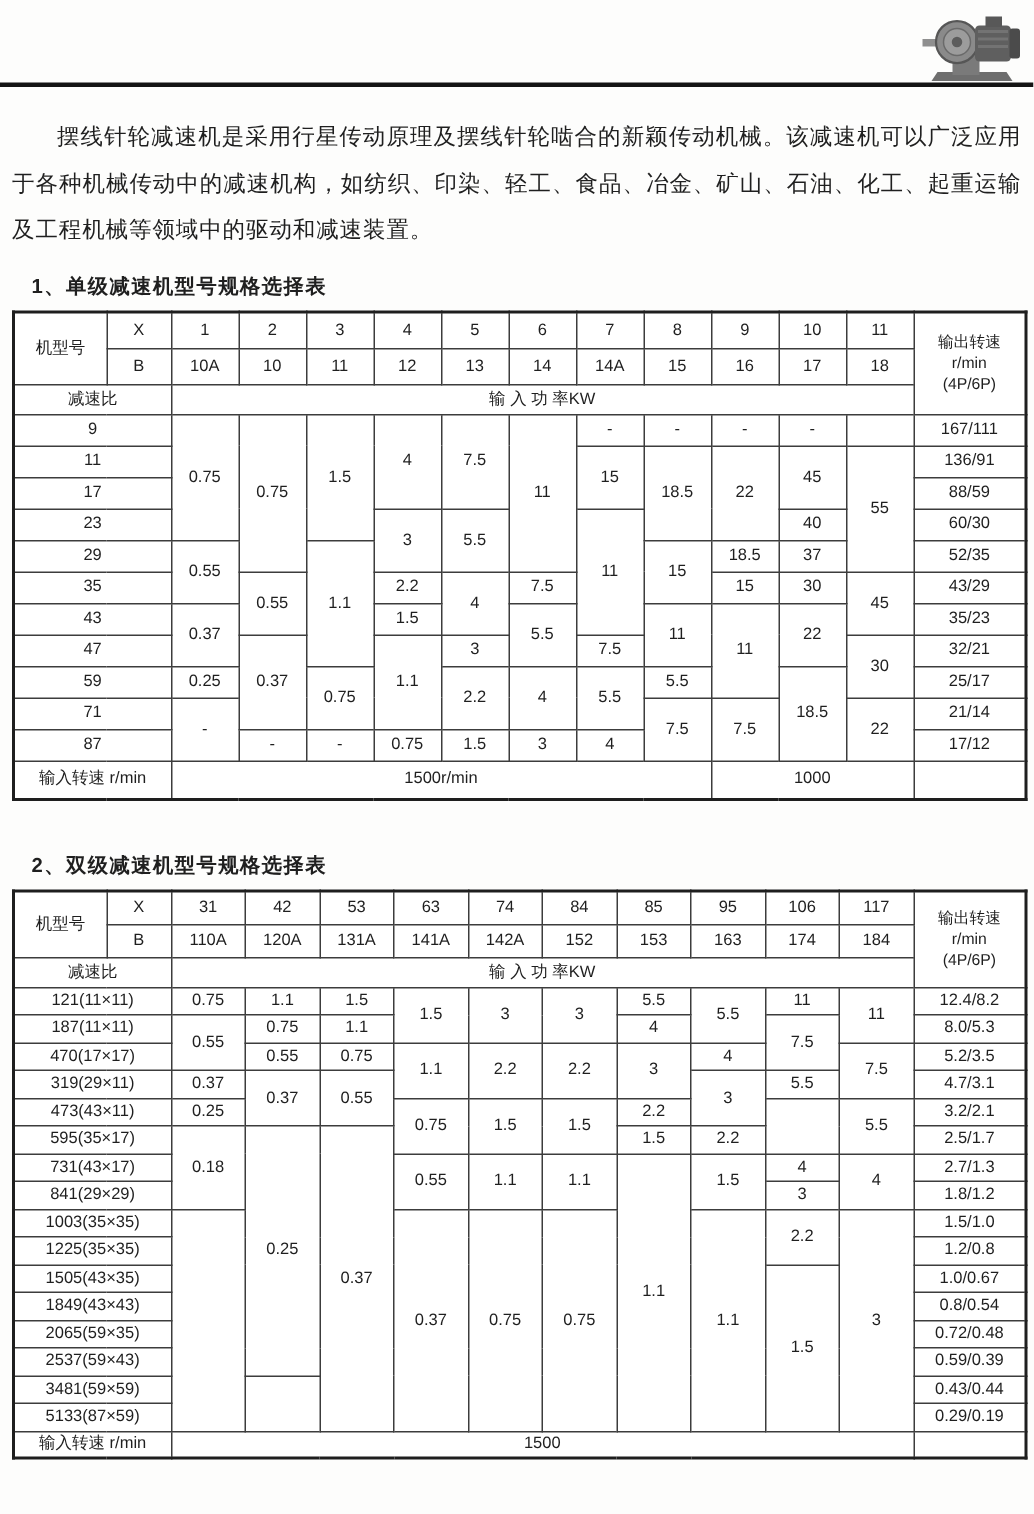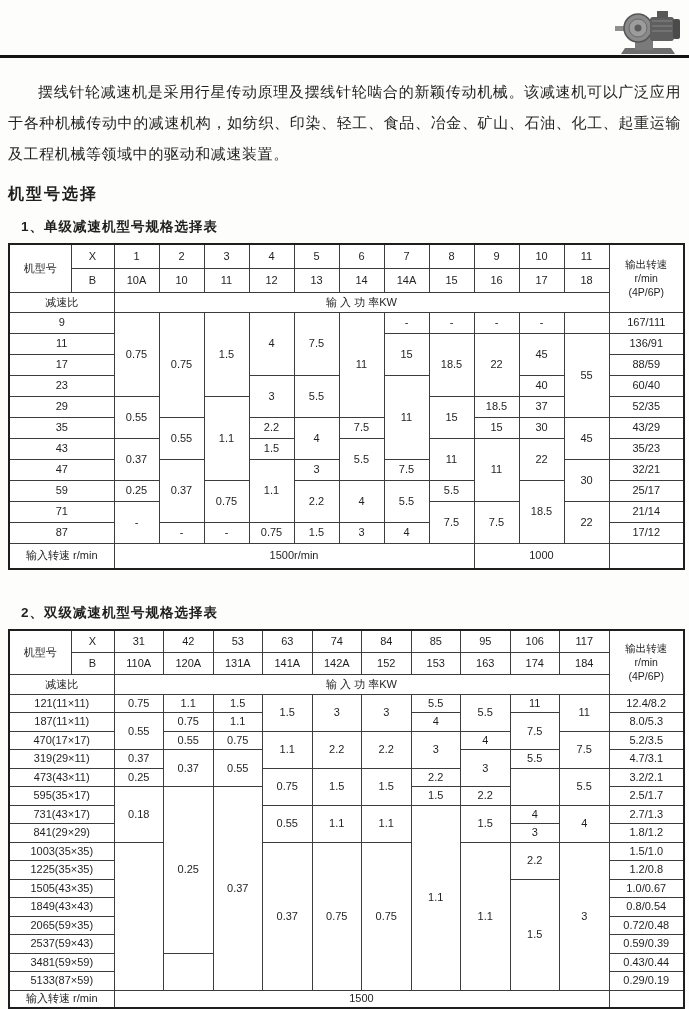--- a/index.html
+++ b/index.html
@@ -54,21 +54,20 @@
     <rect x="44" y="3" width="11" height="7" fill="#585858"></rect>
     <rect x="39" y="12" width="20" height="2" fill="#737373"></rect>
     <rect x="39" y="17" width="20" height="2" fill="#737373"></rect>
     <rect x="39" y="22" width="20" height="2" fill="#737373"></rect>
   </svg>
 </div>
 <div class="top-rule"></div>
 
 <div class="page">
   <p class="intro">摆线针轮减速机是采用行星传动原理及摆线针轮啮合的新颖传动机械。该减速机可以广泛应用于各种机械传动中的减速机构，如纺织、印染、轻工、食品、冶金、矿山、石油、化工、起重运输及工程机械等领域中的驱动和减速装置。</p>
-  <div class="section-heading">机型号选择</div>
 
   <div class="tbl-caption">1、单级减速机型号规格选择表</div>
   <div id="mount-t1">
       <table class="t1">
         <colgroup>
           <col style="width: 62px;">
           <col style="width: 43px;">
           <col style="width: 45px;">
           <col style="width: 45px;">
           <col style="width: 45px;">
@@ -146,21 +145,21 @@
           <tr>
             <td colspan="2" class="ratio">17</td>
             <td>88/59</td>
           </tr>
           <tr>
             <td colspan="2" class="ratio">23</td>
             <td rowspan="2">3</td>
             <td rowspan="2">5.5</td>
             <td rowspan="4">11</td>
             <td>40</td>
-            <td>60/40</td>
+            <td>60/30</td>
           </tr>
           <tr>
             <td colspan="2" class="ratio">29</td>
             <td rowspan="2">0.55</td>
             <td rowspan="4">1.1</td>
             <td rowspan="2">15</td>
             <td>18.5</td>
             <td>37</td>
             <td>52/35</td>
           </tr>

